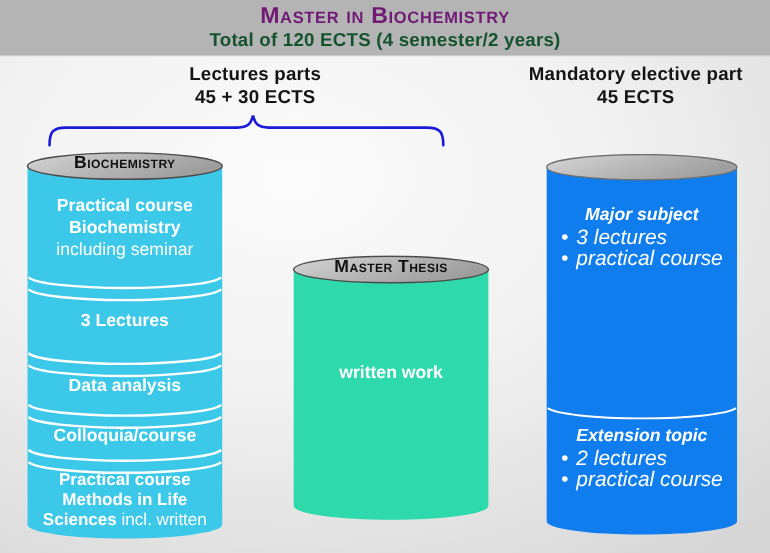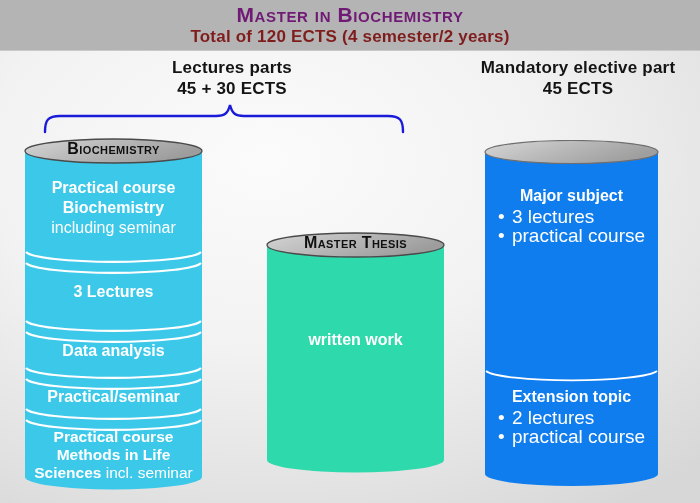--- a/index.html
+++ b/index.html
@@ -4,21 +4,21 @@
 <style>
   html,body{margin:0;padding:0;}
   body{font-family:"Liberation Sans",sans-serif;background:#e6e6e6;}
   .page{position:relative;width:700px;height:503px;overflow:hidden;
         background:radial-gradient(ellipse 620px 420px at 38% 32%, #fbfbfb 0%, #f2f2f2 45%, #e2e2e2 80%, #d7d7d7 100%);}
   
   .header{position:absolute;left:0;top:0;width:700px;height:50px;background:#b4b4b4;
           display:flex;flex-direction:column;align-items:center;justify-content:center;
           border-bottom:1px solid #c9c9c9;}
   .title{font-size:21px;font-weight:bold;font-variant:small-caps;letter-spacing:.6px;color:#701a75;line-height:24px;}
-  .subtitle{font-size:17px;font-weight:bold;color:#7f1d1d;line-height:20px;letter-spacing:.2px;}
+  .subtitle{font-size:17px;font-weight:bold;color:#14532d;line-height:20px;letter-spacing:.2px;}
   
   .group-label{position:absolute;top:57px;width:300px;text-align:center;color:#141414;
                font-size:17px;font-weight:bold;line-height:21px;letter-spacing:.2px;}
   .group-label.mandatory{left:82px;}
   .group-label.elective{left:428px;}
   
   .brace{position:absolute;left:40px;top:100px;}
   
   .cyl{position:absolute;}
   .cyl svg{position:absolute;left:0;top:0;}
@@ -80,25 +80,25 @@
       <ellipse cx="89.5" cy="13" rx="88.5" ry="12" fill="url(#lid1)" stroke="#4a4a4a" stroke-width="1.3"></ellipse>
     </svg>
     <div class="cyl-label">Biochemistry</div>
     <div class="cyl-text sec1">
       <div class="b">Practical course</div>
       <div class="b">Biochemistry</div>
       <div>including seminar</div>
     </div>
     <div class="cyl-text sec-one" style="top:145px;">3 Lectures</div>
     <div class="cyl-text sec-one" style="top:204px;">Data analysis</div>
-    <div class="cyl-text sec-one" style="top:250px;">Practical/seminar</div>
+    <div class="cyl-text sec-one" style="top:250px;">Colloquia/course</div>
     <div class="cyl-text sec5">
       <div>Practical course</div>
       <div>Methods in Life</div>
-      <div><span>Sciences</span><span class="normal"> incl. seminar</span></div>
+      <div><span>Sciences</span><span class="normal"> incl. written</span></div>
     </div>
   </div>
 
   <div class="cyl" style="left:266px;top:232px;width:179px;height:245px;">
     <svg width="179" height="245" viewBox="0 0 179 245">
       <defs>
         <linearGradient id="lid2" x1="0" y1="0" x2="1" y2="0.4">
           <stop offset="0" stop-color="#d6d6d6"></stop>
             <stop offset="0.55" stop-color="#b5b5b5"></stop>
             <stop offset="1" stop-color="#9d9d9d"></stop>
@@ -106,21 +106,21 @@
       </defs>
       <path d="M1,13 L1,228 A88.5,12.5 0 0 0 178,228 L178,13 Z" fill="#2ed9ab"></path>
       <ellipse cx="89.5" cy="13" rx="88.5" ry="12" fill="url(#lid2)" stroke="#4a4a4a" stroke-width="1.3"></ellipse>
     </svg>
     <div class="cyl-label">Master Thesis</div>
     <div class="cyl-text thesis-text">
       <div>written work</div>
     </div>
   </div>
 
-  <div class="cyl" style="left:484px;top:140px;width:175px;height:349px;">
+  <div class="cyl" style="left:496px;top:140px;width:175px;height:349px;font-style:italic;">
     <svg width="175" height="349" viewBox="0 0 175 349">
       <defs>
         <linearGradient id="lid3" x1="0" y1="0" x2="1" y2="0.4">
           <stop offset="0" stop-color="#d8d8d8"></stop>
             <stop offset="0.55" stop-color="#b7b7b7"></stop>
             <stop offset="1" stop-color="#9f9f9f"></stop>
         </linearGradient>
       </defs>
       <path d="M1,12 L1,334 A86.5,12 0 0 0 174,334 L174,12 Z" fill="#107dee"></path>
       <path d="M2,231 A86.5,11 0 0 0 173,231" fill="none" stroke="#ffffff" stroke-width="1.8"></path>

